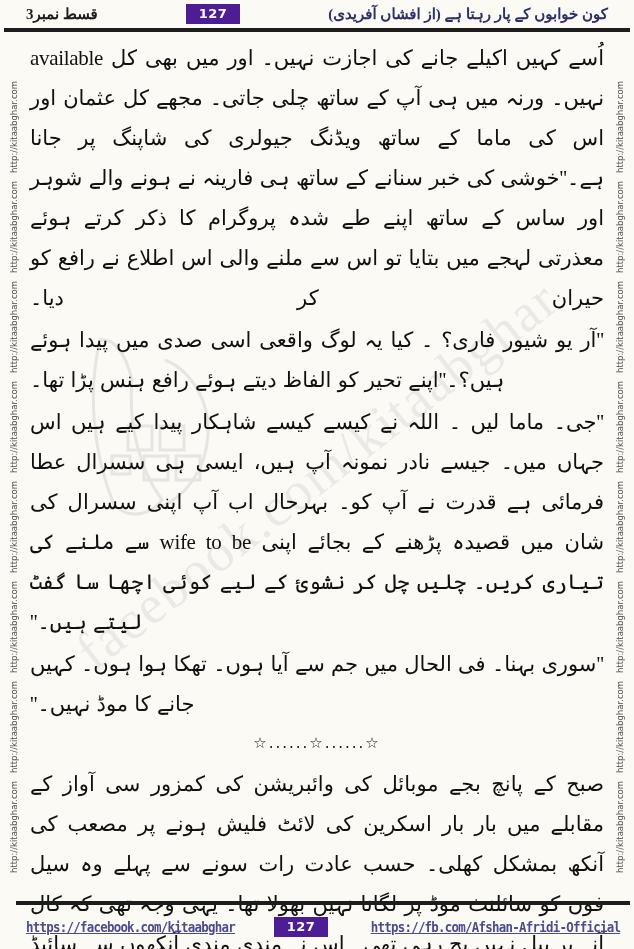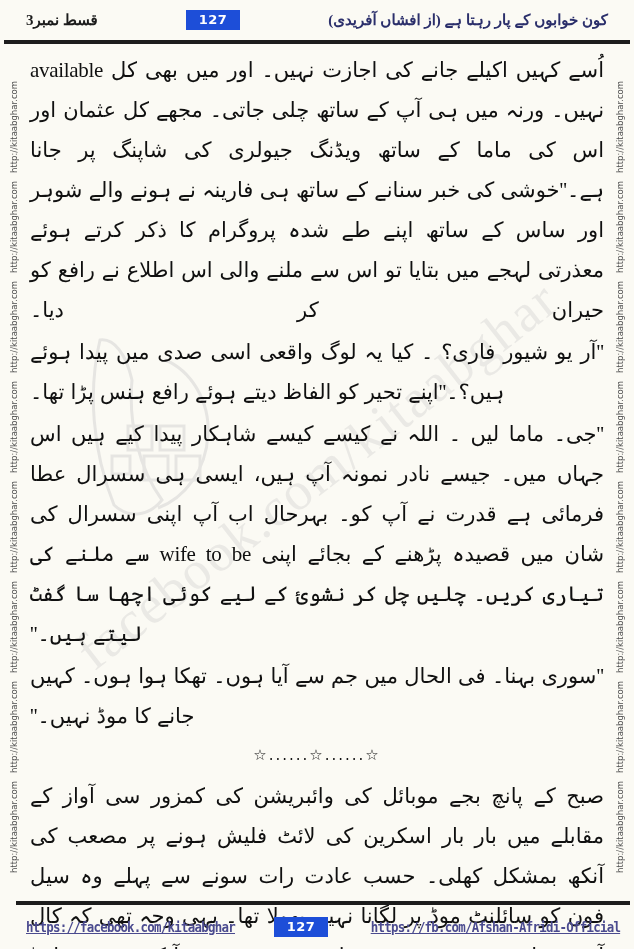--- a/index.html
+++ b/index.html
@@ -16,21 +16,21 @@
     width: 634px;
     height: 949px;
     background: #fbfaf4;
     overflow: hidden;
     box-sizing: border-box;
   }
 
   
   .header {
     position: relative;
-    height: 40px;
+    height: 28px;
     display: flex;
     align-items: center;
     justify-content: space-between;
     padding: 0 26px 0 26px;
     box-sizing: border-box;
     z-index: 5;
   }
   .header-left {
     font-family: "Liberation Serif", serif;
     font-size: 15px;
@@ -43,21 +43,21 @@
   .header-right {
     font-family: "Liberation Serif", serif;
     font-size: 15px;
     font-weight: 700;
     color: #2b2f6b;
     direction: rtl;
     white-space: nowrap;
     letter-spacing: -0.4px;
   }
   .pagebadge {
-    background: #1d4ed8;
+    background: #4c1d95;
     color: #ffffff;
     font-family: "DejaVu Sans", sans-serif;
     font-size: 13px;
     font-weight: 700;
     padding: 3px 13px 4px 13px;
     line-height: 1;
     letter-spacing: 0.5px;
   }
   .rule-top {
     position: relative;

